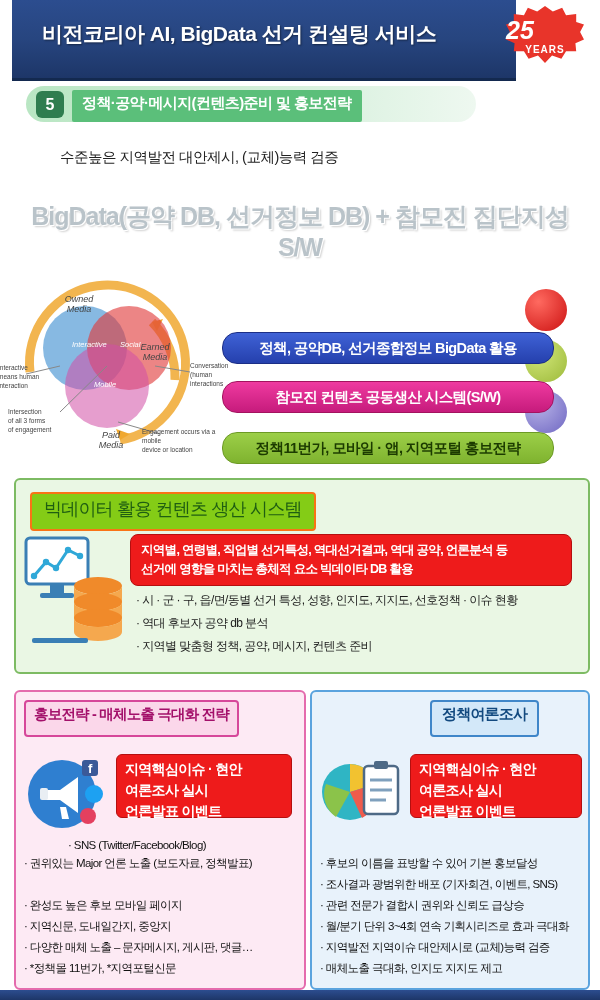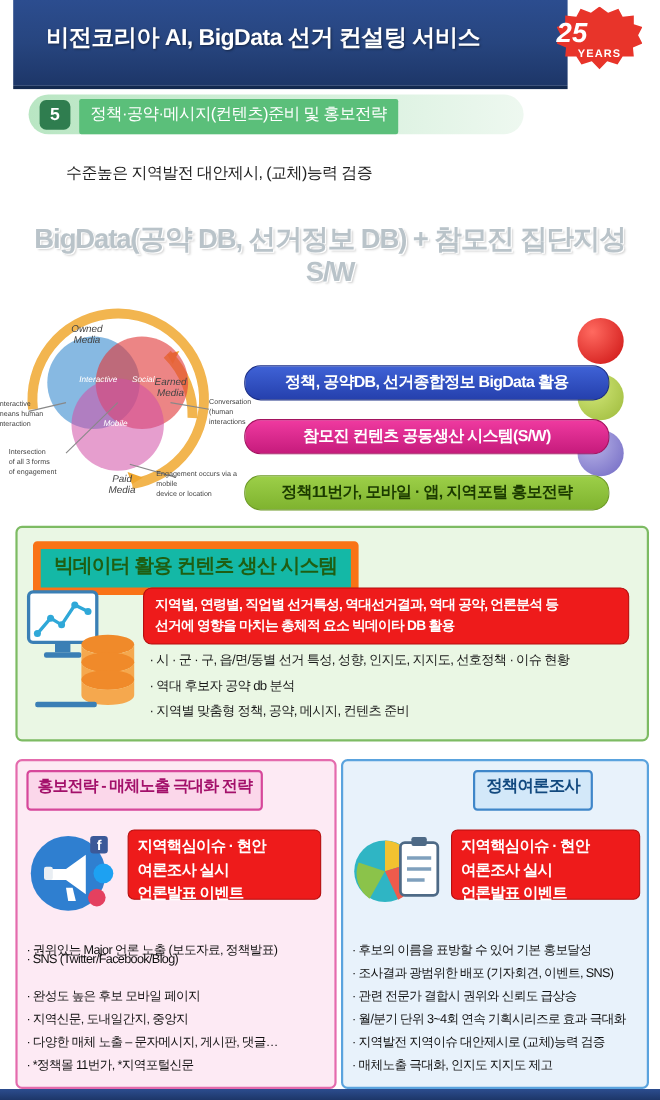--- a/index.html
+++ b/index.html
@@ -47,21 +47,21 @@
     background:linear-gradient(90deg,#b9e6c3 0%,#d6f0dc 60%,#eef8f0 100%);
     border-radius:18px;
   }
   .sec-num{
     position:absolute;left:36px;top:91px;width:28px;height:27px;
     background:#2f7d4f;border-radius:6px;color:#fff;font-size:16px;
     font-weight:bold;text-align:center;line-height:27px;
   }
   .sec-title{
     position:absolute;left:72px;top:90px;height:28px;
-    background:#5bbf7a;color:#ffffff;font-size:15px;font-weight:normal;
+    background:#5bbf7a;color:#ffffff;font-size:15px;font-weight:bold;
     padding:4px 10px 0 10px;letter-spacing:-0.6px;
     border-radius:2px;
   }
 
   
   .lead1{position:absolute;left:60px;top:148px;font-size:14.5px;color:#222;letter-spacing:-0.5px;}
   .lead2{position:absolute;left:60px;top:170px;font-size:14.5px;color:#222;letter-spacing:-0.5px;}
 
   .bigdata-line{
     position:absolute;left:30px;top:200px;width:540px;text-align:center;
@@ -90,22 +90,22 @@
   .dot2{left:525px;top:340px;background:radial-gradient(circle at 32% 30%,#d3e87a,#9cb93a);}
   .dot3{left:525px;top:391px;background:radial-gradient(circle at 32% 30%,#b9b4e8,#6f67c2);}
 
   
   .panel-green{
     position:absolute;left:14px;top:478px;width:572px;height:192px;
     background:#eaf7e4;border:2px solid #7dbb63;border-radius:6px;
   }
   .pg-title{
     position:absolute;left:30px;top:492px;height:32px;
-    background:#14b8a6;border:7px solid #f97316;border-radius:4px;
-    color:#1f5e12;font-size:18px;font-weight:bold;padding:3px 12px 0 12px;
+    background:#84cc16;border:2px solid #f97316;border-radius:4px;
+    color:#1f5e12;font-size:18px;font-weight:normal;padding:3px 12px 0 12px;
     letter-spacing:-0.8px;
   }
   .pg-redbox{
     position:absolute;left:130px;top:534px;width:442px;height:52px;
     background:#ee1b1b;border-radius:8px;border:1px solid #b50f0f;
     color:#ffffff;font-size:12.5px;font-weight:bold;letter-spacing:-0.7px;
     padding:6px 8px 0 10px;box-sizing:border-box;line-height:1.55;
   }
   .pg-line{position:absolute;left:136px;font-size:12px;color:#1a1a1a;letter-spacing:-0.6px;}
   .pg-l1{top:592px;}
@@ -263,21 +263,21 @@
     </svg>
   </div>
 
   <div class="pp-redbox">
     <div>지역핵심이슈 · 현안</div>
     <div>여론조사 실시</div>
     <div>언론발표 이벤트</div>
   </div>
 
   <div class="pp-line" style="top:856px;">· 권위있는 Major 언론 노출 (보도자료, 정책발표)</div>
-  <div class="pp-line" style="top:866px;">· SNS (Twitter/Facebook/Blog)</div>
+  <div class="pp-line" style="top:839px;margin-left:44px;">· SNS (Twitter/Facebook/Blog)</div>
   <div class="pp-line" style="top:898px;">· 완성도 높은 후보 모바일 페이지</div>
   <div class="pp-line" style="top:919px;">· 지역신문, 도내일간지, 중앙지</div>
   <div class="pp-line" style="top:940px;">· 다양한 매체 노출 – 문자메시지, 게시판, 댓글…</div>
   <div class="pp-line" style="top:961px;">· *정책몰 11번가, *지역포털신문</div>
 
   <div class="panel-blue"></div>
   <div class="pb-title">정책여론조사</div>
 
   <div class="pie-icon">
     <svg width="88" height="86" viewBox="0 0 88 86">

